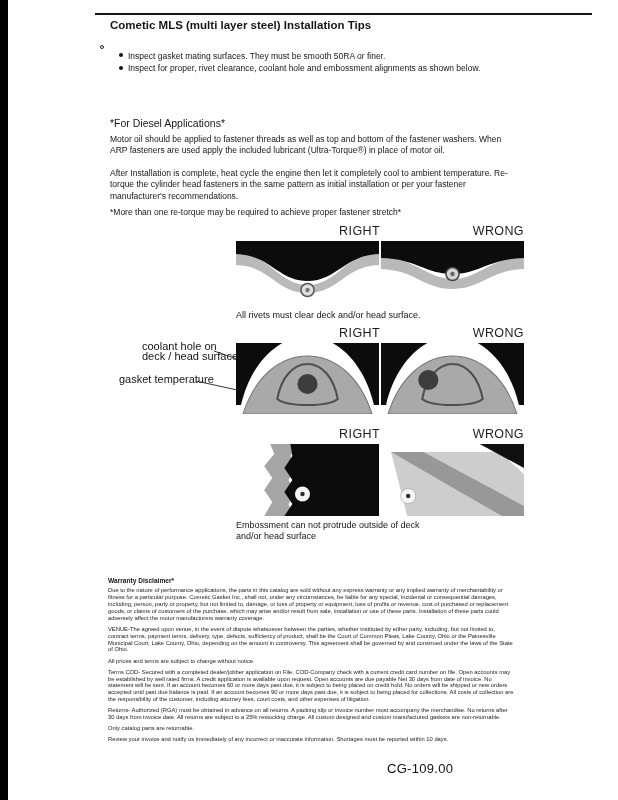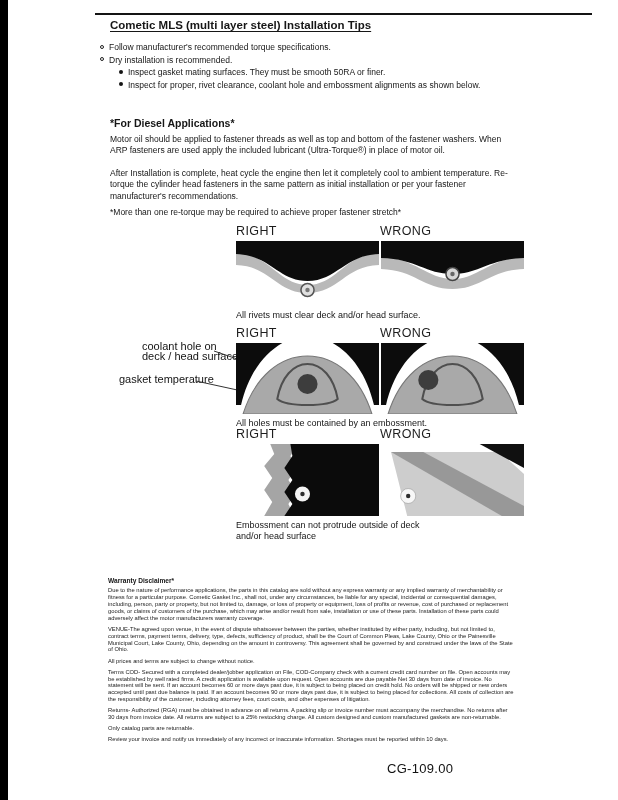--- a/index.html
+++ b/index.html
@@ -1,33 +1,33 @@
 <!DOCTYPE html>
 <html><head>
 <meta charset="utf-8">
 <style>
   *{margin:0;padding:0;box-sizing:border-box}
   html,body{background:#ececec}
   body{font-family:"Liberation Sans","DejaVu Sans",sans-serif;color:#161616}
   .page{position:relative;width:618px;height:800px;background:#ffffff;margin:0 auto;overflow:hidden}
   .edge{position:absolute;left:0;top:0;width:8px;height:100%;background:#000}
   .rule{position:absolute;left:95px;top:13px;width:497px;height:2px;background:#141414}
-  .title{position:absolute;left:110px;top:19px;font-size:11.5px;font-weight:700;text-decoration:underline;text-underline-offset:2px}
+  .title{position:absolute;left:110px;top:19px;font-size:11.5px;font-weight:700;text-underline-offset:2px}
   .tips{position:absolute;left:100px;top:42px;width:480px}
   .tip{display:flex;align-items:flex-start;font-size:8.5px;line-height:10.5px;margin-bottom:2px}
   .tip .ring{flex:0 0 auto;width:4px;height:4px;border:1px solid #222;border-radius:50%;margin:2.6px 5px 0 0}
   .tip.sub{margin-left:19px}
   .tip .dot{flex:0 0 auto;width:4px;height:4px;background:#141414;border-radius:50%;margin:2.6px 5px 0 0}
-  .h2{position:absolute;left:110px;top:117px;font-size:10.5px;font-weight:700}
+  .h2{position:absolute;left:110px;top:117px;font-size:10.5px;font-weight:400}
   .para{position:absolute;left:110px;width:398px;font-size:8.5px;line-height:11.4px}
   .p1{top:134px}.p2{top:168px}.note{top:207px}
   .diagrams{position:absolute;left:236px;top:224px;width:288px;height:300px}
   .drow{position:absolute;left:0;width:288px}
   .rw{display:flex;font-size:12.5px;color:#1d1d1d;height:17px;font-weight:500}
-  .rw span{flex:1;text-align:left;letter-spacing:.4px}
+  .rw span{flex:1;text-align:right;letter-spacing:.4px}
   .imgs{display:flex;gap:2px}
   .imgs svg{display:block;background:#fff}
   .cap{font-size:9px;line-height:10.5px;margin-top:4px}
   .cap.narrow{max-width:205px}
   .callout{position:absolute;font-size:11px;line-height:10px;color:#141414}
   .callout.c1{left:142px;top:341px}
   .callout.c2{left:119px;top:374px}
   .leaders{position:absolute;left:190px;top:344px}
   .warranty{position:absolute;left:108px;top:577px;width:407px}
   .warranty h3{font-size:6.6px;font-weight:700;margin-bottom:3px}
@@ -39,25 +39,20 @@
 
 <div class="page">
   <div class="edge"></div>
   <div class="rule"></div>
 
   <div class="title">Cometic MLS (multi layer steel) Installation Tips</div>
 
   <div class="tips">
     <div class="tip">
       <span class="ring"></span>
-      <span>Follow manufacturer's recommended torque specifications.</span>
-    </div>
-    <div class="tip">
-      <span class="ring"></span>
-      <span>Dry installation is recommended.</span>
     </div>
     <div class="tip sub">
       <span class="dot"></span>
       <span>Inspect gasket mating surfaces.  They must be smooth 50RA or finer.</span>
     </div>
     <div class="tip sub">
       <span class="dot"></span>
       <span>Inspect for proper, rivet clearance, coolant hole and embossment alignments as shown below.</span>
     </div>
   </div>
@@ -119,21 +114,20 @@
         </svg>
         <svg width="143" height="71" viewBox="0 0 142 71" preserveAspectRatio="none">
           <rect width="142" height="71" fill="#fff"></rect>
           <path d="M0,0 H46 C27,11 12,32 5,62 L0,62 Z" fill="#0c0c0c"></path>
           <path d="M142,0 H96 C115,11 130,32 137,62 L142,62 Z" fill="#0c0c0c"></path>
           <path d="M7,71 C19,33 44,13 71,13 C98,13 123,33 135,71 Z" fill="#a9a9a9" stroke="#777" stroke-width="1"></path>
           <path d="M71,21 C85,21 97,34 101,56 C92,64 50,64 41,56 C45,34 57,21 71,21 Z" fill="none" stroke="#4f4f4f" stroke-width="2"></path>
           <circle cx="47" cy="37" r="10" fill="#3d3d3d"></circle>
         </svg>
       </div>
-      <div class="cap">All holes must be contained by an embossment.</div>
     </div>
 
     <div class="drow" style="top:203px">
       <div class="rw">
         <span>RIGHT</span>
         <span>WRONG</span>
       </div>
       <div class="imgs">
         <svg width="143" height="72" viewBox="0 0 142 72" preserveAspectRatio="none">
           <rect width="142" height="72" fill="#fff"></rect>

